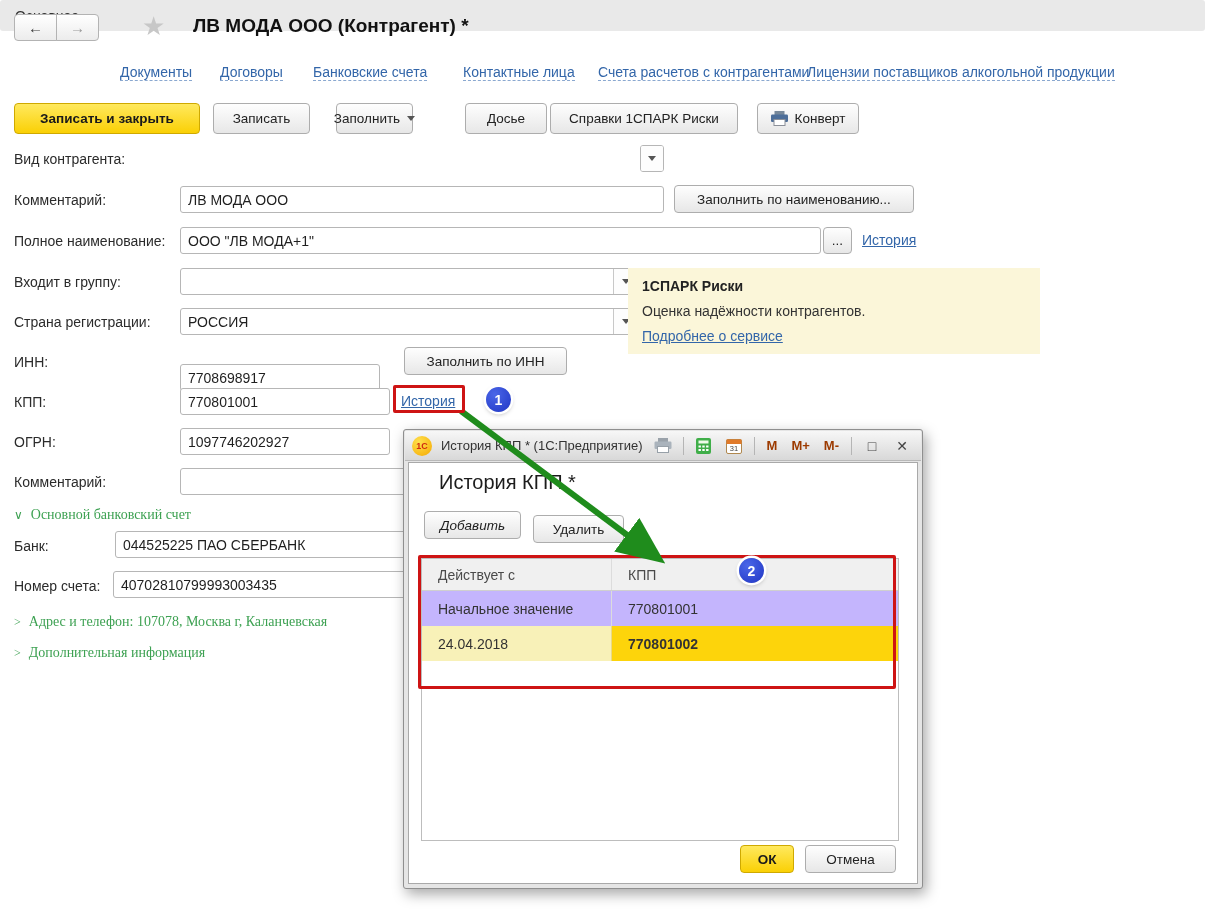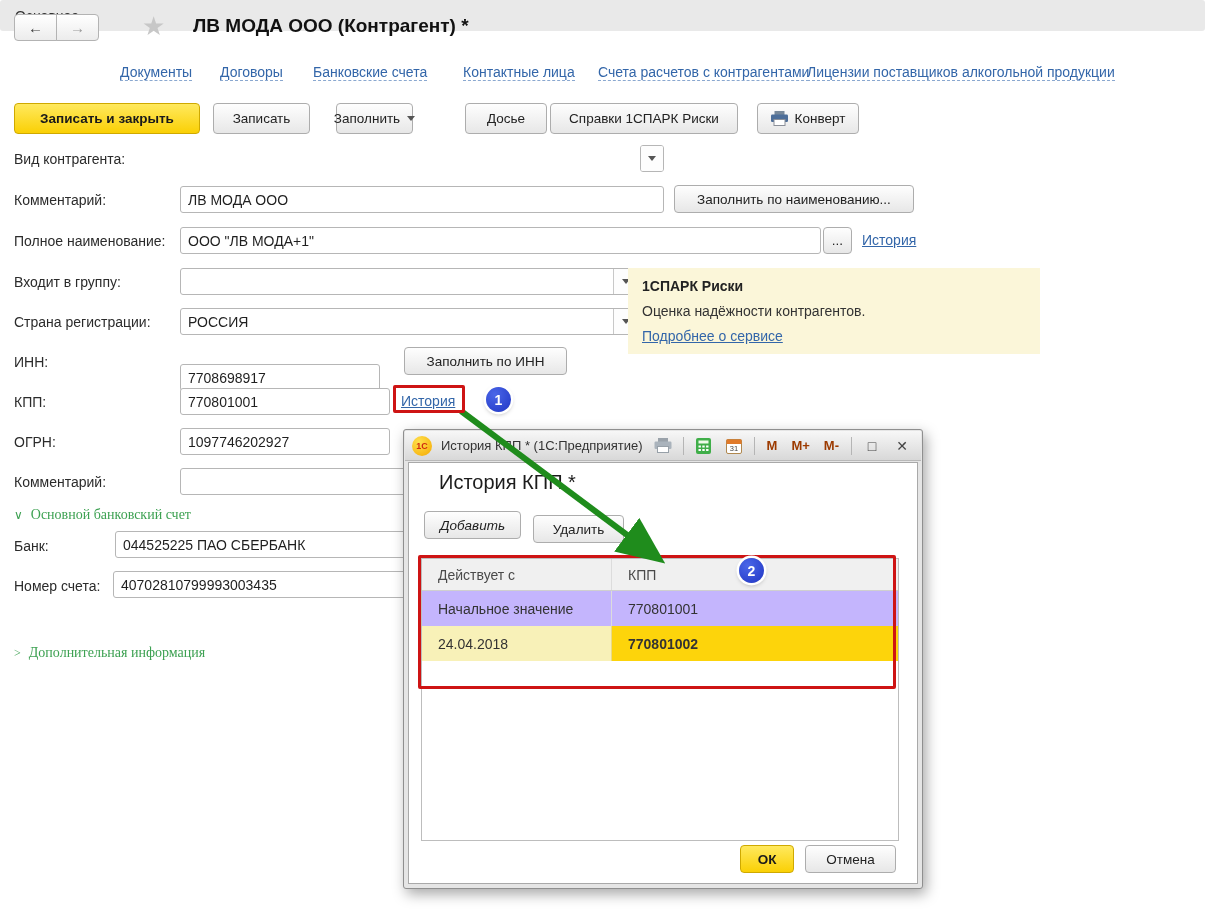--- a/index.html
+++ b/index.html
@@ -202,20 +202,23 @@
     <span class="chev">∨</span><span>Основной банковский счет</span>
   </div>
   <div class="lbl" style="left:14px; top:538px;">Банк:</div>
   <div class="field" style="left:115px; top:531px; width:546px;">
     <input readonly="" value="044525225 ПАО СБЕРБАНК" style="">
   </div>
   <div class="lbl" style="left:14px; top:578px;">Номер счета:</div>
   <div class="field" style="left:113px; top:571px; width:548px;">
     <input readonly="" value="40702810799993003435" style="">
   </div>
+  <div class="sect" style="left:14px; top:614px;">
+    <span class="chev">&gt;</span><span>Адрес и телефон: 107078, Москва г, Каланчевская</span>
+  </div>
   <div class="sect" style="left:14px; top:645px;">
     <span class="chev">&gt;</span><span>Дополнительная информация</span>
   </div>
 
   <div class="abs" id="popup">
     <div id="ptitle">
       <div id="onec-logo">1С</div>
       <div class="name">История КПП * (1С:Предприятие)</div>
       <div class="tbico">
         <svg width="18" height="15" viewBox="0 0 17 15">

